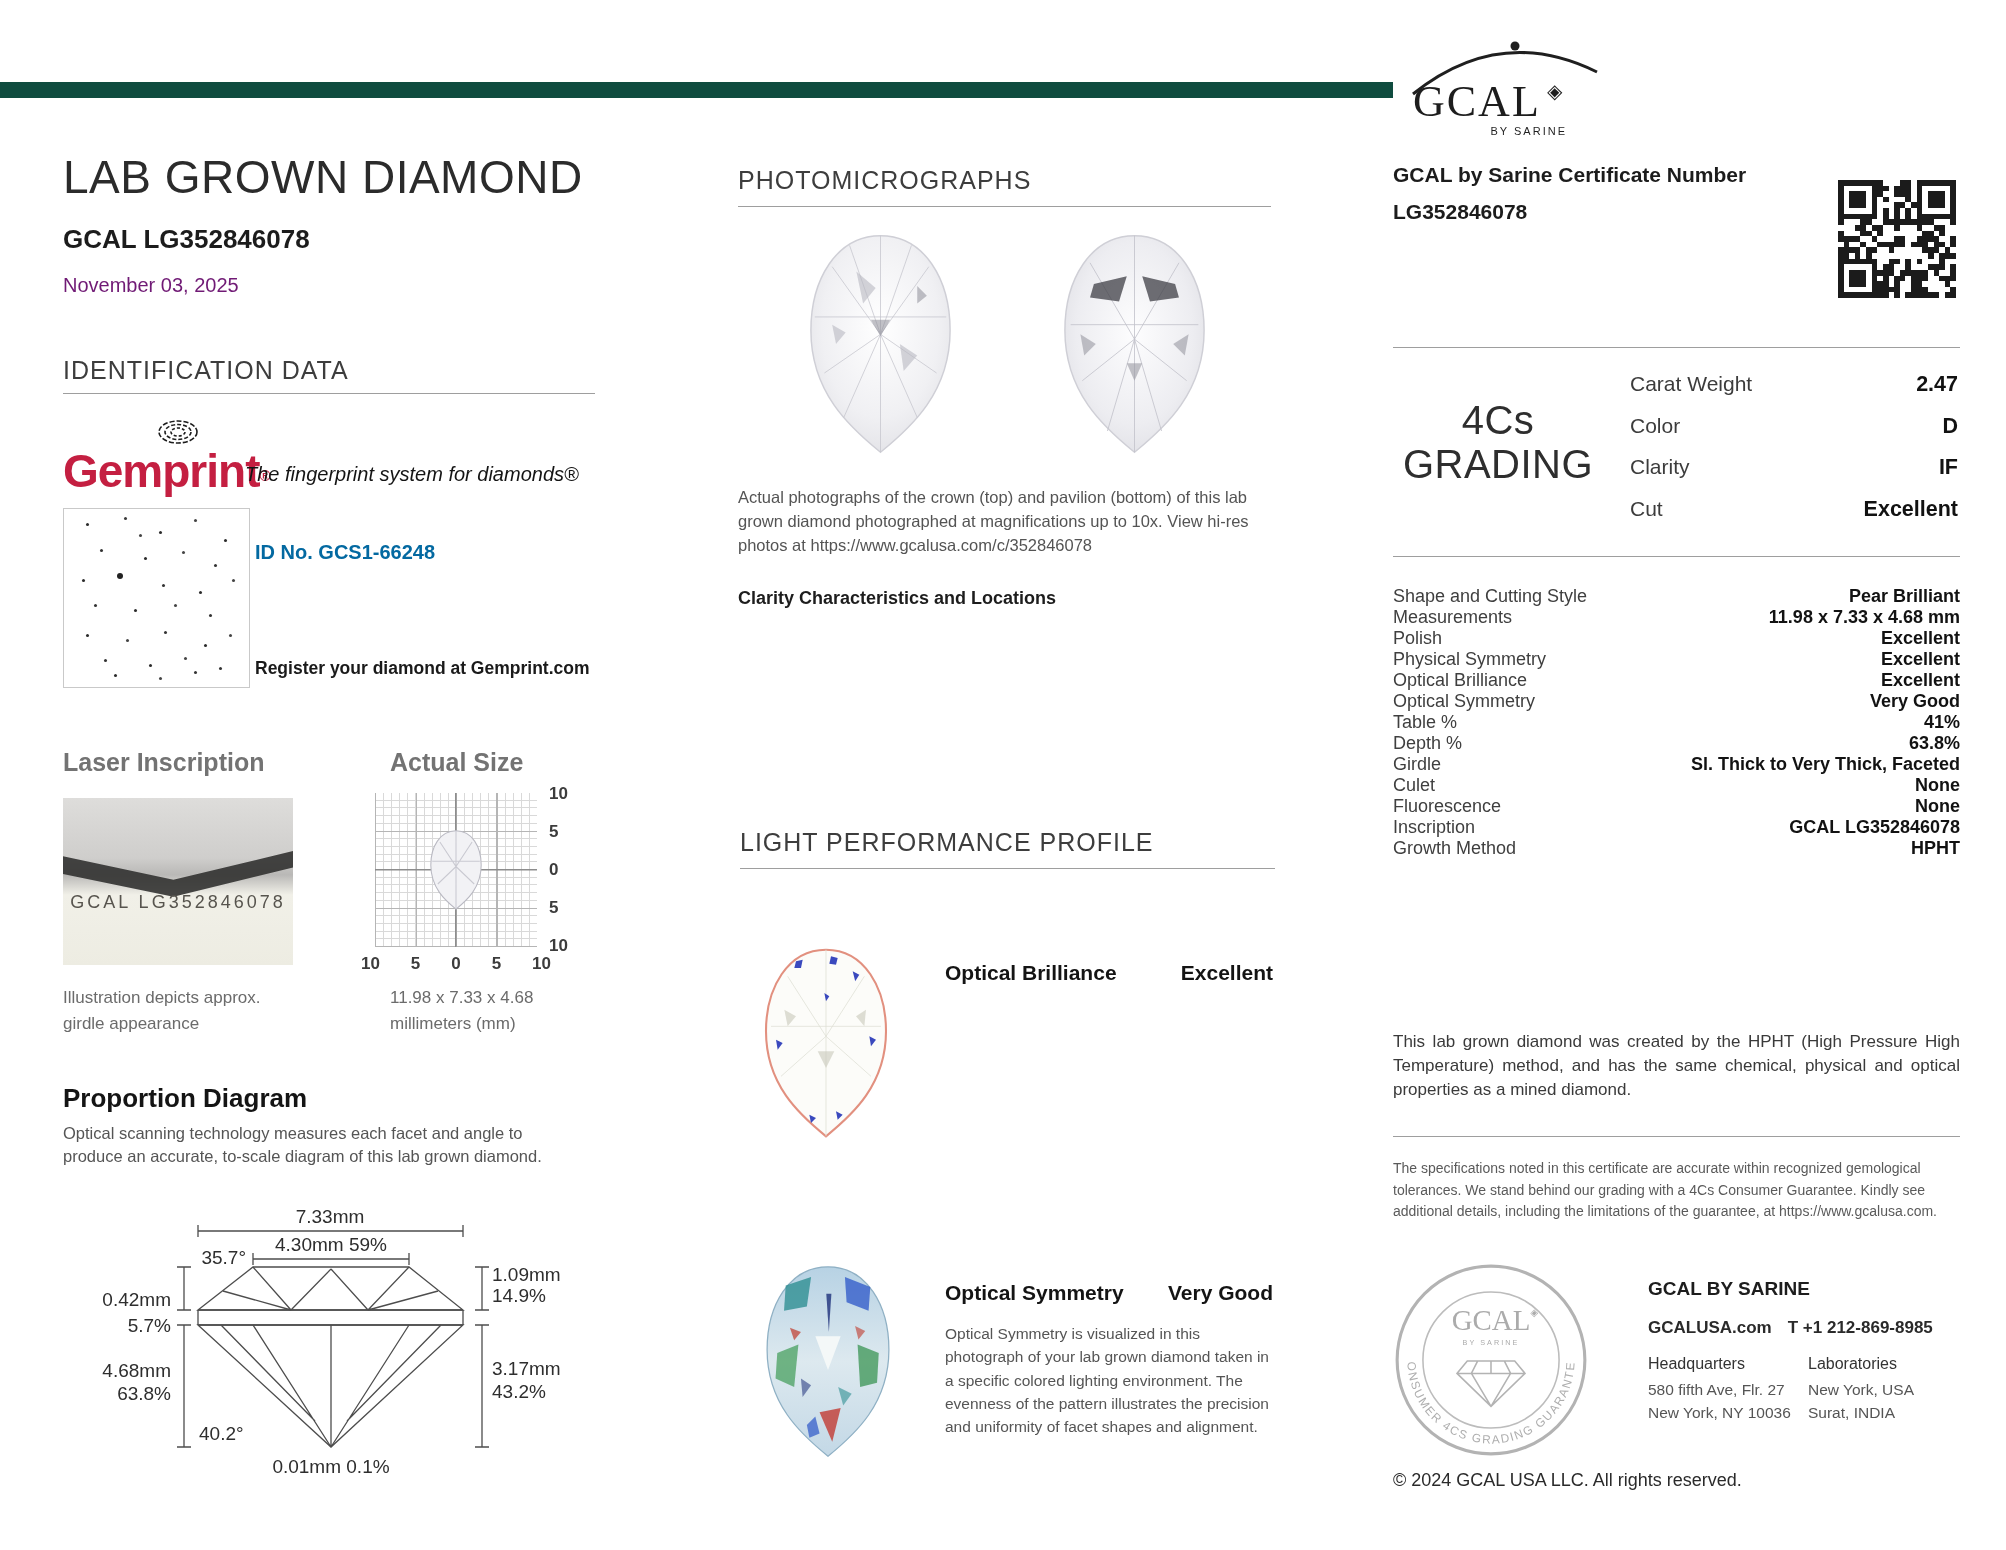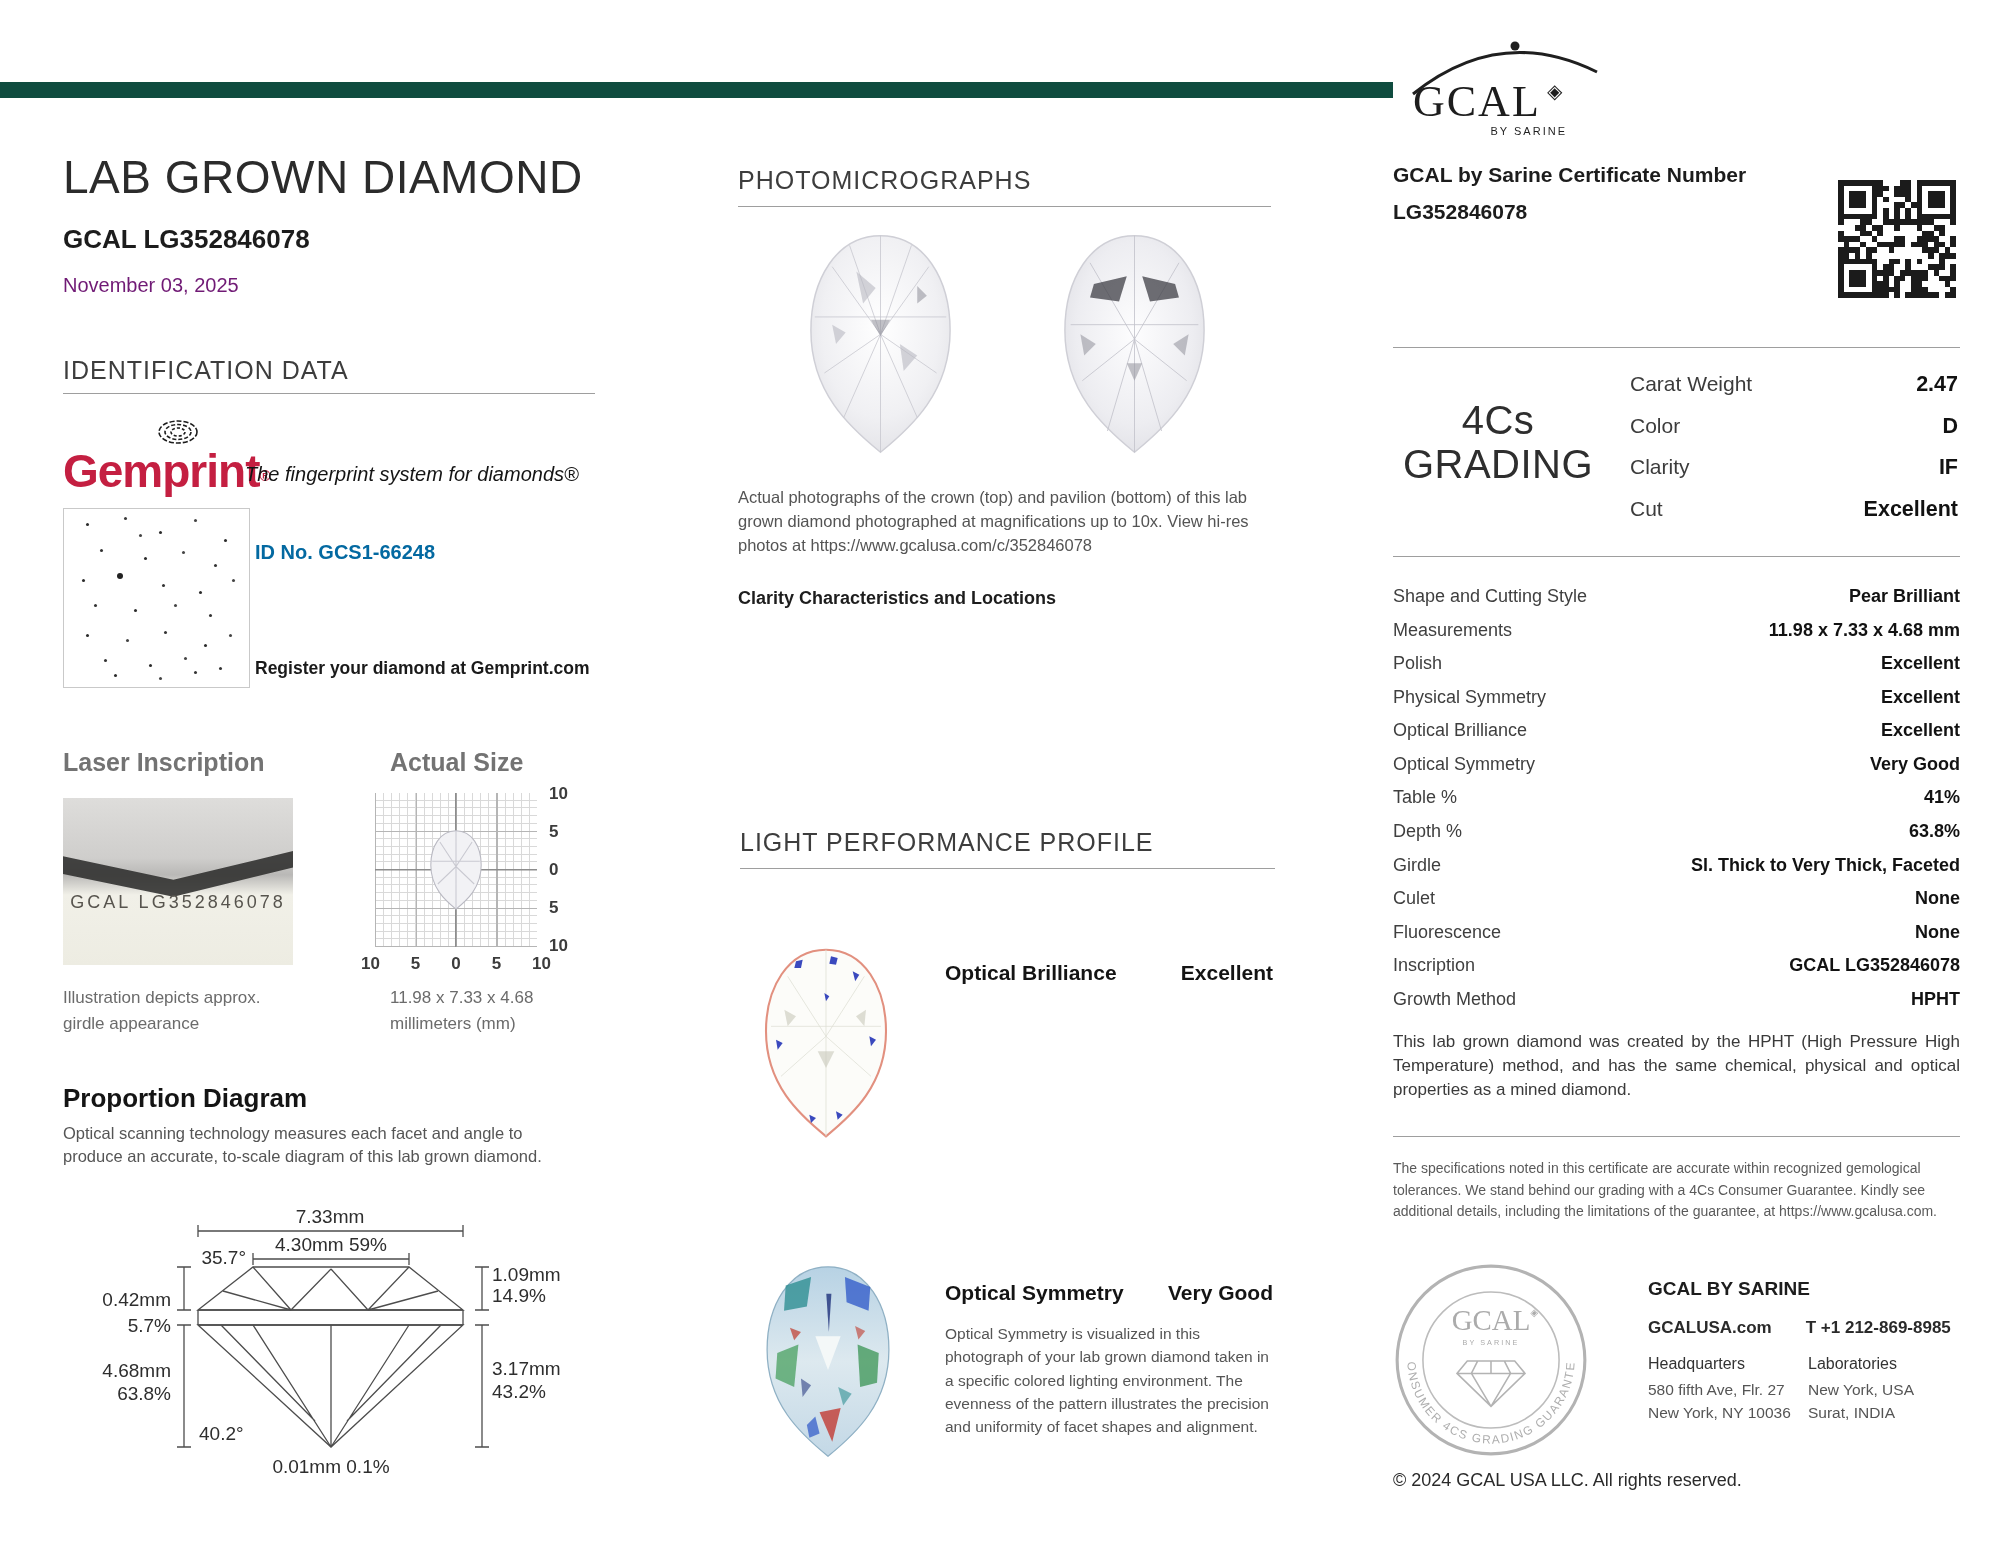--- a/index.html
+++ b/index.html
@@ -60,28 +60,28 @@
   .cert-h{left:1393px;top:163px;font-size:21px;font-weight:700;color:#1c1c1c;}
   .cert-n{left:1393px;top:200px;font-size:21px;font-weight:700;color:#1c1c1c;}
   .scan-t{left:1393px;top:240px;width:424px;font-size:15.5px;line-height:1.5;color:#5a5a5a;}
   .qr{left:1838px;top:180px;display:grid;grid-template-columns:repeat(21,1fr);grid-template-rows:repeat(21,1fr);width:118px;height:118px;background:#fff;}
   .qr div.on{background:#1b1b1b;}
   .fourcs{left:1398px;top:398px;width:200px;text-align:center;font-size:40px;line-height:1.1;color:#2e2e2e;letter-spacing:.5px;}
   .fourcs-rows{left:1630px;top:372px;width:328px;height:150px;display:flex;flex-direction:column;justify-content:space-between;}
   .fc-row{display:flex;justify-content:space-between;align-items:baseline;}
   .fc-l{font-size:21px;color:#3c3c3c;}
   .fc-v{font-size:21.5px;font-weight:700;color:#121212;}
-  .specs{left:1393px;top:586px;width:567px;height:424px;display:flex;flex-direction:column;justify-content:space-between;}
+  .specs{left:1393px;top:586px;width:567px;height:424px;display:flex;flex-direction:column;justify-content:flex-start;}
   .spec-row{display:flex;justify-content:space-between;align-items:baseline;}
   .spec-l{font-size:18px;color:#3f3f3f;}
   .spec-v{font-size:18px;font-weight:700;color:#121212;}
   .growth{left:1393px;top:1030px;width:567px;font-size:17px;line-height:1.42;text-align:justify;color:#3a3a3a;}
   .discl{left:1393px;top:1158px;width:567px;font-size:14px;line-height:1.55;color:#5a5a5a;}
   .brand{left:1648px;top:1278px;font-size:19px;font-weight:700;color:#1d1d1d;}
-  .webphone{left:1648px;top:1318px;font-size:17px;font-weight:700;color:#2a2a2a;display:flex;gap:34px;}
+  .webphone{left:1648px;top:1318px;font-size:17px;font-weight:700;color:#2a2a2a;display:flex;gap:16px;}
   .addr{font-size:15.5px;line-height:1.45;color:#555;}
   .addr .t{font-size:16px;color:#333;margin-bottom:4px;}
   .copyright{left:1393px;top:1470px;font-size:18px;color:#2a2a2a;}
 </style>
 </head>
 <body>
 
 <div class="page">
 
   <div class="abs green-bar"></div>

